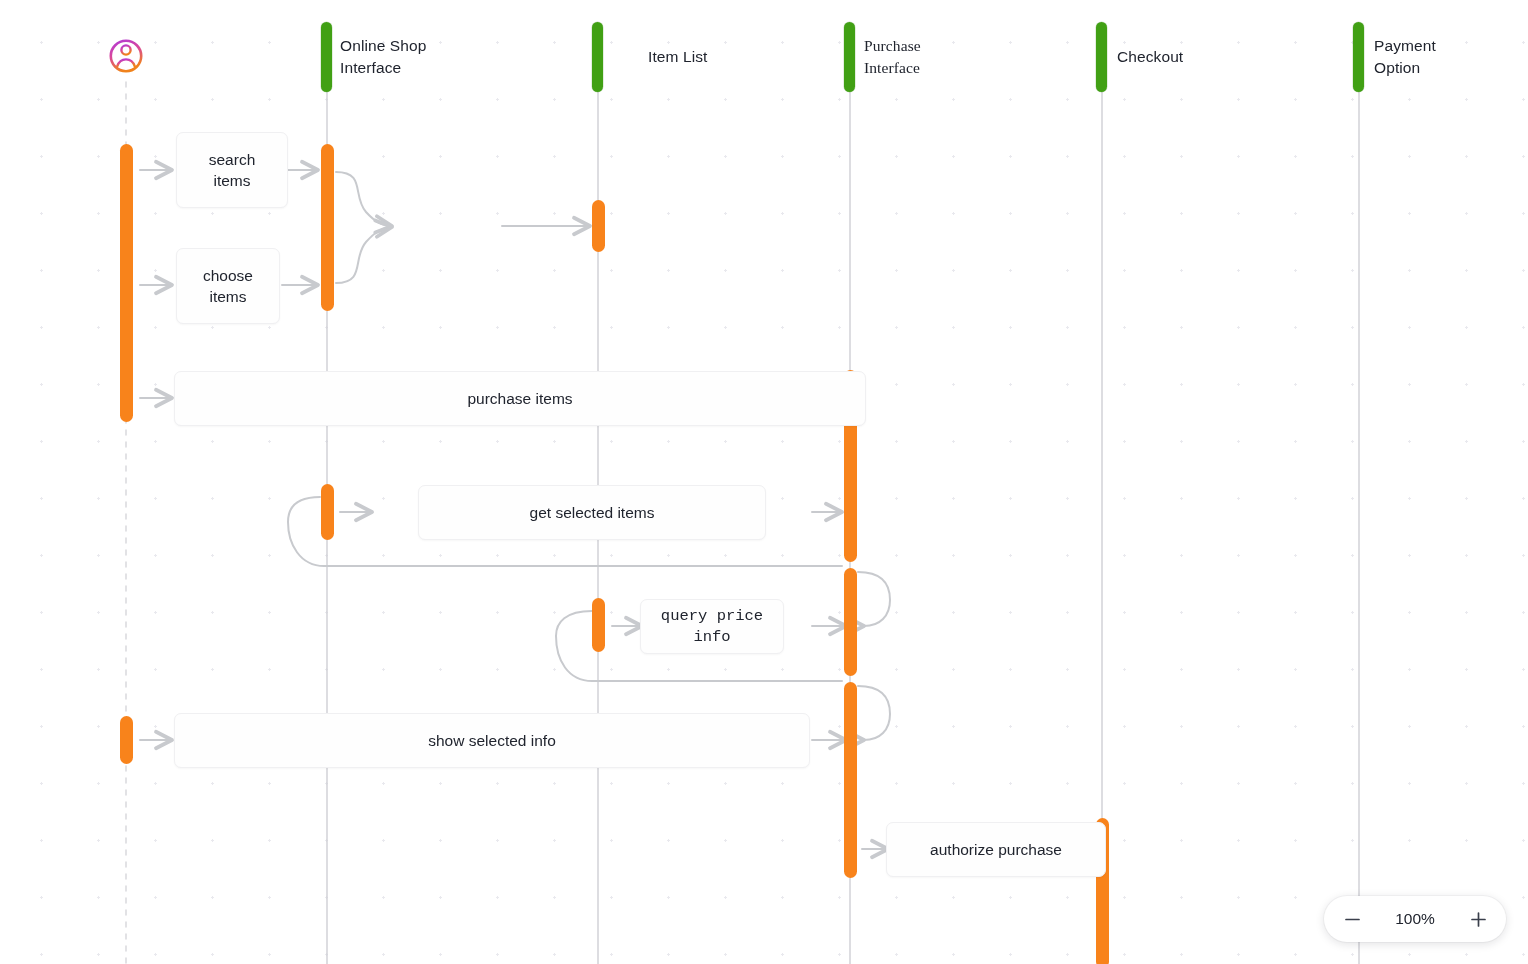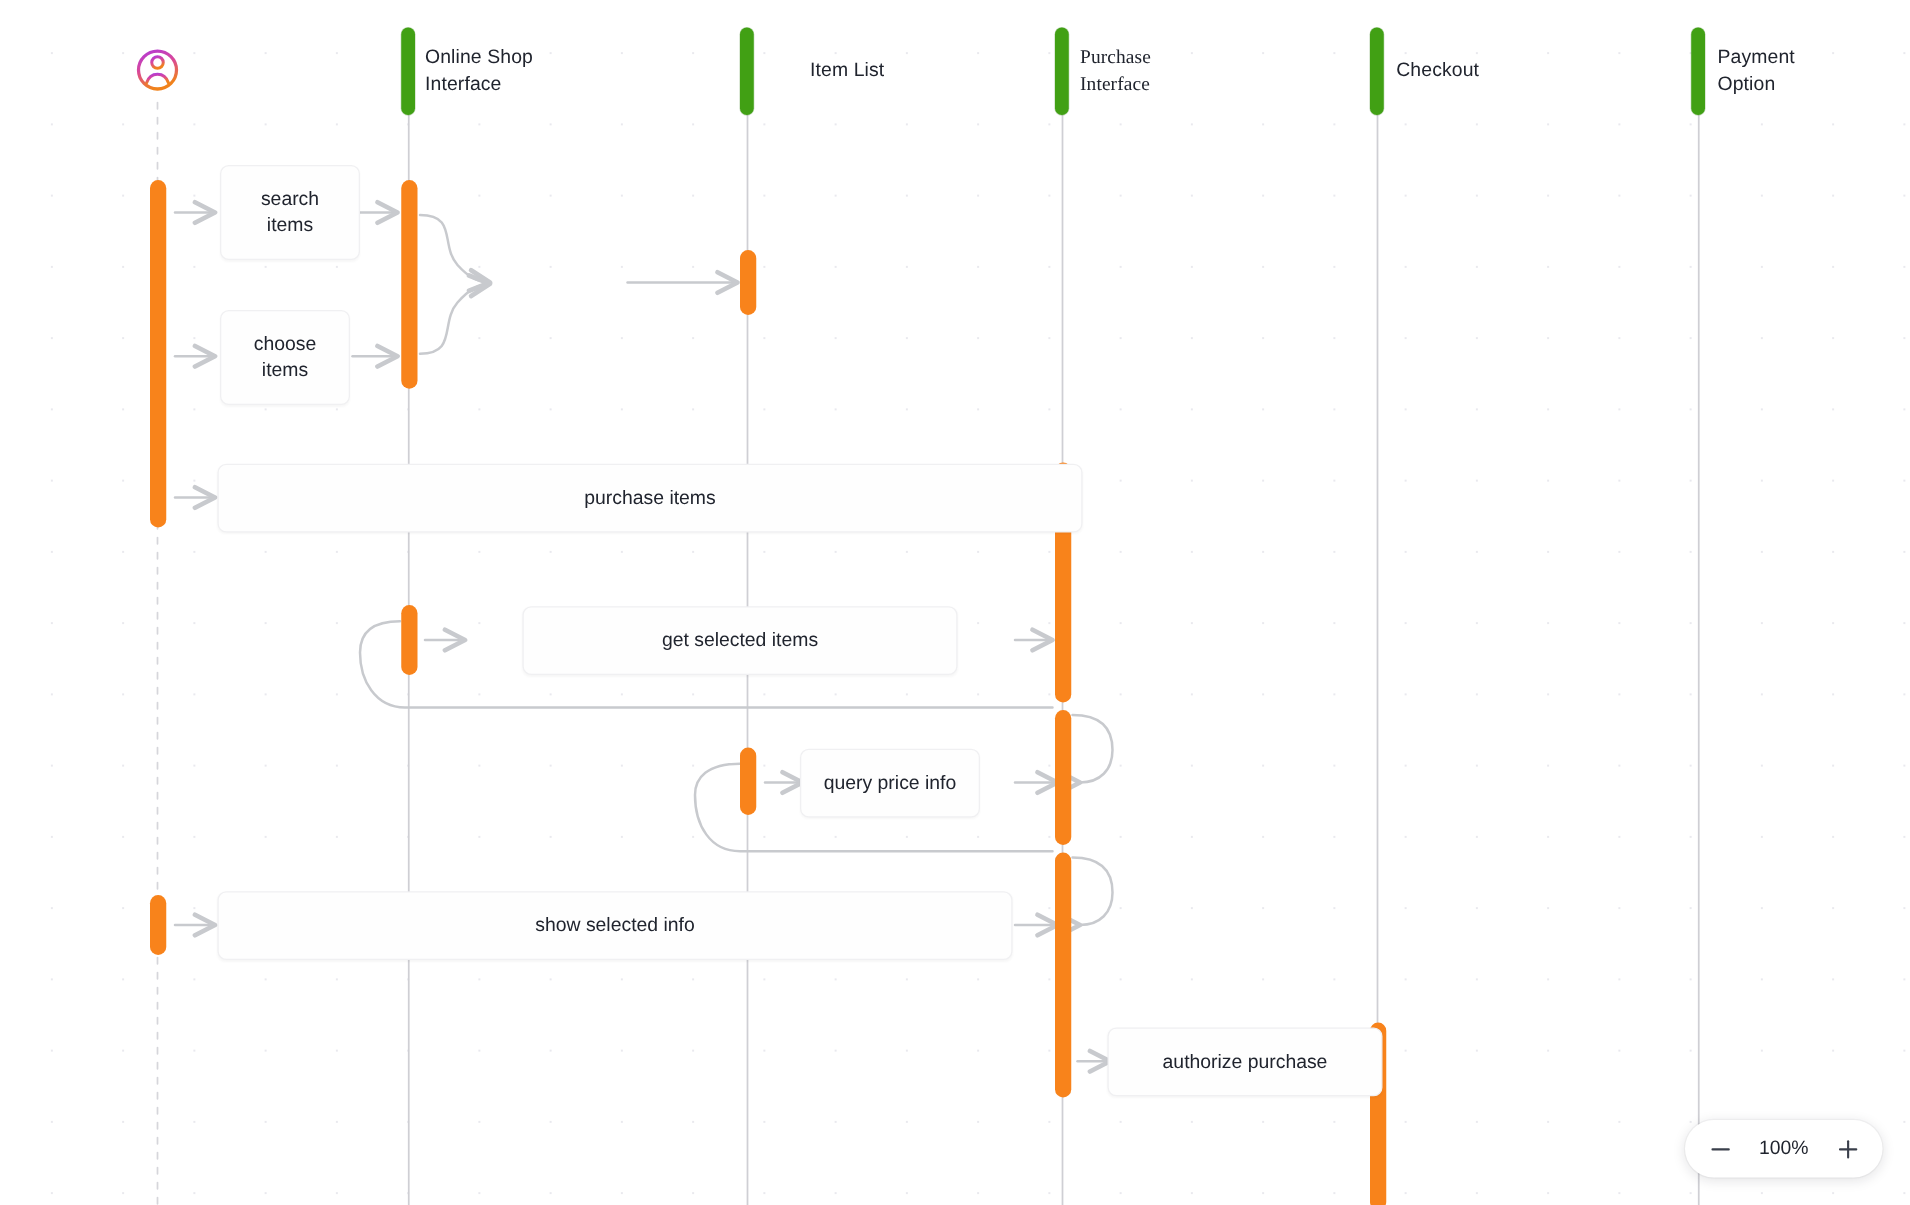--- a/index.html
+++ b/index.html
@@ -59,21 +59,21 @@
   }
 
   #zoom-control {
     position: absolute;
     right: 22px;
     bottom: 22px;
     height: 46px;
     padding: 0 10px;
     display: flex;
     align-items: center;
-    gap: 6px;
+    gap: 18px;
     background: #ffffff;
     border-radius: 24px;
     box-shadow: 0 2px 10px rgba(20,20,40,0.13), 0 0 0 1px rgba(20,20,40,0.035);
   }
   .zoom-btn {
     width: 36px; height: 36px;
     border: none; background: transparent;
     display: flex; align-items: center; justify-content: center;
     cursor: pointer; border-radius: 50%;
     color: #3A3F4B;
@@ -190,21 +190,21 @@
 items</div>
 
   <div class="msg-box" style="left:176px; top:248px; width:104px; height:76px;">choose
 items</div>
 
 
   <div class="msg-box" style="left:174px; top:371px; width:692px; height:55px;">purchase items</div>
 
   <div class="msg-box" style="left:370px; top:485px; width:348px; height:55px;margin-left:48px;">get selected items</div>
 
-  <div class="msg-box" style="left:640px; top:599px; width:144px; height:55px;">query price info</div>
+  <div class="msg-box" style="left:640px; top:599px; width:144px; height:55px;font-family:Liberation Mono, monospace;">query price info</div>
 
   <div class="msg-box" style="left:174px; top:713px; width:636px; height:55px;">show selected info</div>
 
   <div class="msg-box" style="left:886px; top:822px; width:220px; height:55px;">authorize purchase</div>
 
   <div id="zoom-control">
     <button class="zoom-btn" aria-label="zoom out">
       <svg width="19" height="19" viewBox="0 0 19 19">
         <line x1="3" y1="9.5" x2="16" y2="9.5" stroke="#3A3F4B" stroke-width="1.7" stroke-linecap="round"></line>
       </svg>

